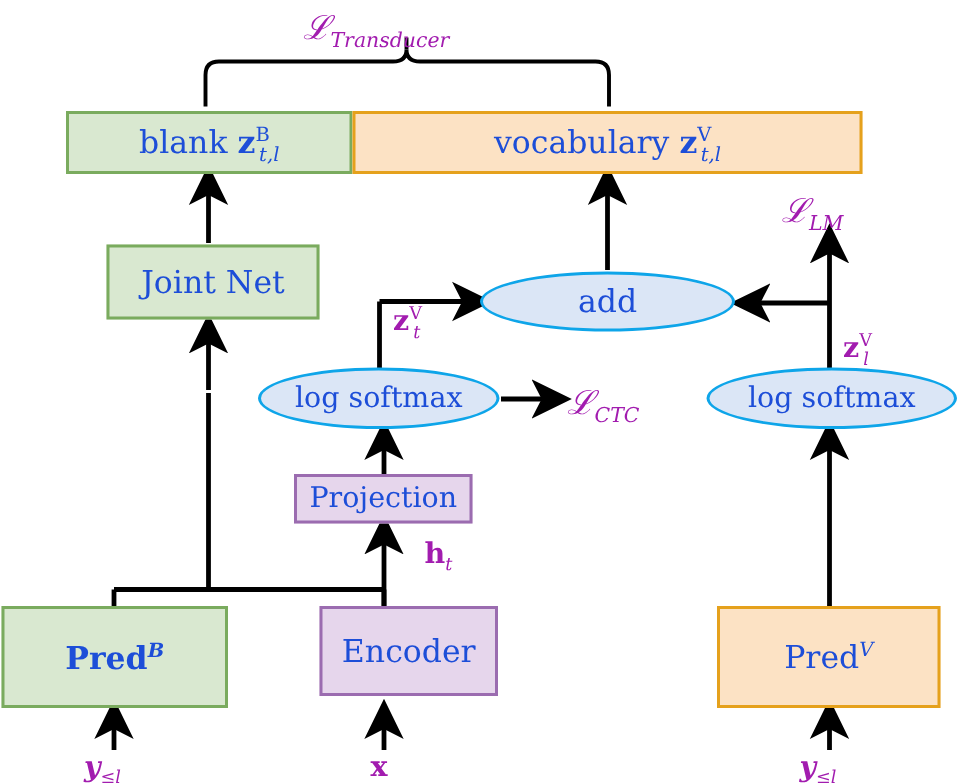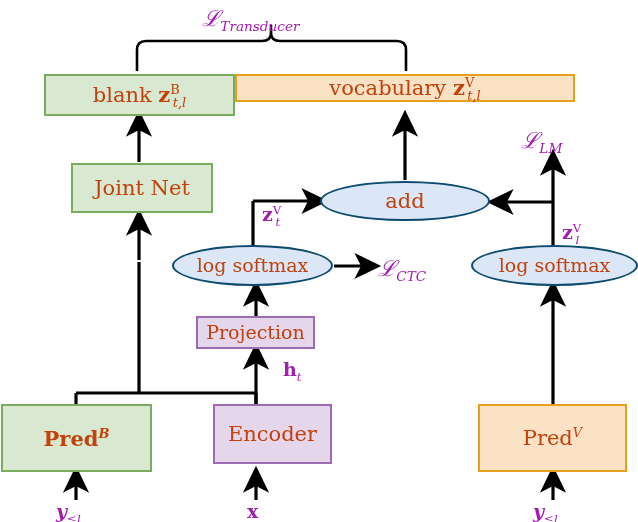--- a/index.html
+++ b/index.html
@@ -3,23 +3,23 @@
 <meta charset="utf-8">
 <style>
   html,body{margin:0;padding:0;background:#ffffff;}
   #stage{position:relative;width:638px;height:522px;background:#ffffff;overflow:hidden;
          font-family:"DejaVu Serif","Liberation Serif",serif;}
   .box{position:absolute;box-sizing:border-box;border-width:2px;border-style:solid;
        display:flex;align-items:center;justify-content:center;}
   .green{background:#d9e8d0;border-color:#7aab5e;}
   .orange{background:#fce2c4;border-color:#e5a11c;}
   .purple{background:#e6d6ec;border-color:#9b6cb0;}
-  .lbl{font-size:21px;color:#c2410c;line-height:1;white-space:nowrap;}
+  .lbl{font-size:21px;color:#1d4ed8;line-height:1;white-space:nowrap;}
   .lbl.small{font-size:19px;}
-  .ell{position:absolute;box-sizing:border-box;background:#dbe6f6;border:2px solid #0c4a6e;
+  .ell{position:absolute;box-sizing:border-box;background:#dbe6f6;border:2px solid #0ea5e9;
        border-radius:50%;display:flex;align-items:center;justify-content:center;}
   .math{position:absolute;white-space:nowrap;color:#a21caf;
         font-family:"DejaVu Serif","Liberation Serif",serif;font-style:normal;}
   svg.overlay{position:absolute;left:0;top:0;width:638px;height:522px;}
   sup,sub{font-size:0.62em;line-height:0;}
   .vv{font-weight:bold;font-style:normal;}
   .it{font-style:italic;}
 </style>
 </head>
 <body>
@@ -71,21 +71,21 @@
     <span class="it">ℒ</span><sub class="it">Transducer</sub>
   </div>
 
   <div class="box green" style="left:44px;top:74px;width:191px;height:42px;">
     <span class="lbl">
       <span>blank</span>
       <span class="vv">z</span><sup>B</sup><sub style="margin-left:-0.55em;" class="it">t,l</sub>
     </span>
   </div>
 
-  <div class="box orange" style="left:235px;top:74px;width:340px;height:28px;">
+  <div class="box orange" style="left:235px;top:74px;width:340px;height:42px;">
     <span class="lbl">
       <span>vocabulary</span>
       <span class="vv">z</span><sup>V</sup><sub style="margin-left:-0.55em;" class="it">t,l</sub>
     </span>
   </div>
 
   <div class="math" style="left:521px;top:124px;font-size:22px;">
     <span class="it">ℒ</span><sub class="it">LM</sub>
   </div>
 

